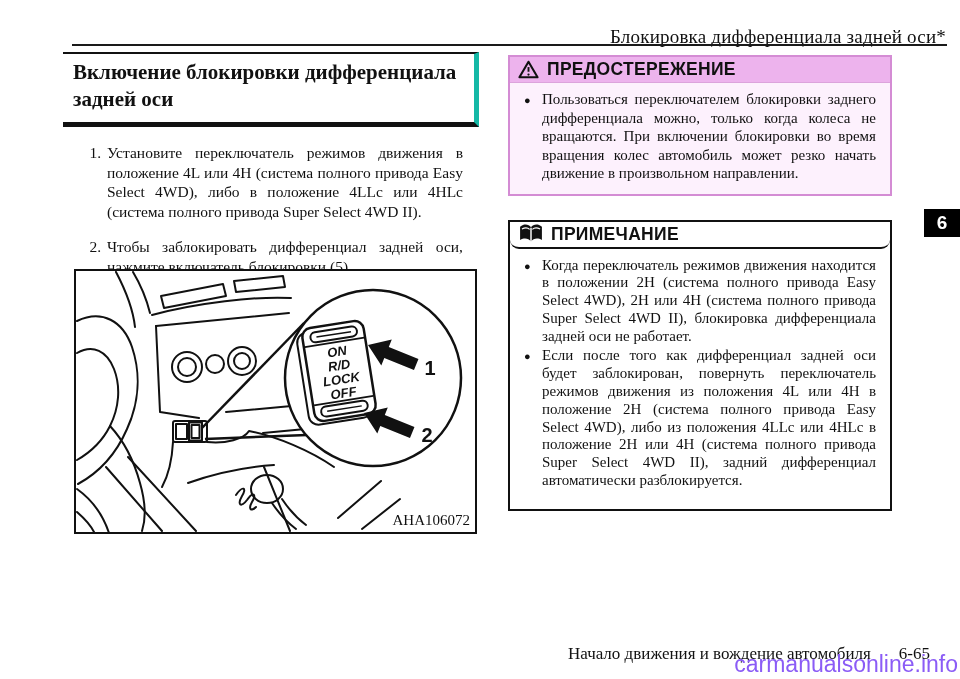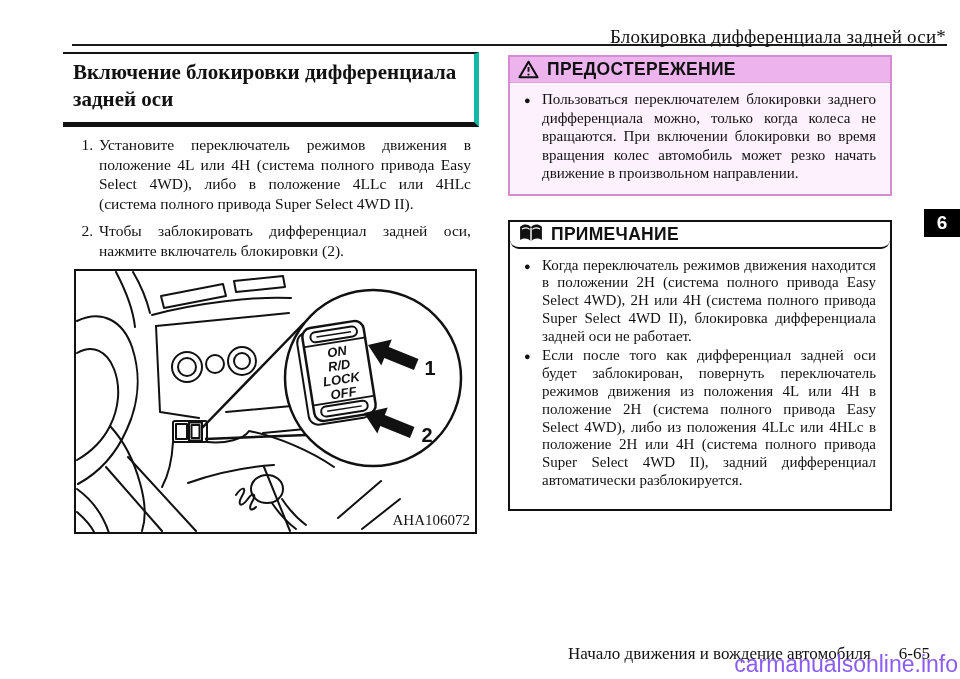--- a/index.html
+++ b/index.html
@@ -20,21 +20,21 @@
     border-top:2px solid #111;border-right:5px solid #14b8a6;border-bottom:5px solid #111;
     padding:5px 0 9px 10px;
   }
   .section-title{
     font-size:21px;font-weight:bold;line-height:27px;
   }
   ol.steps{
     margin:6px 0 0 0;padding:0 0 0 26px;
     font-size:15.5px;line-height:19.5px;text-align:justify;
   }
-  ol.steps li{margin:8px;padding:0 0 0 2px;}
+  ol.steps li{margin:16px;padding:0 0 0 2px;}
   
   .figure{
     position:absolute;left:74px;top:269px;width:403px;height:265px;
     border:2px solid #111;box-sizing:border-box;background:#fff;
   }
   .figure svg{display:block;width:100%;height:100%;}
   
   .right-col{position:absolute;left:508px;top:55px;width:384px;}
   .caution-box{
     border:2px solid #d48cd4;background:#fdf1fd;box-sizing:border-box;
@@ -83,21 +83,21 @@
 
   <div class="running-title">Блокировка дифференциала задней оси*</div>
   <div class="head-rule"></div>
 
   <div class="left-col">
     <div class="section-title-box">
       <div class="section-title">Включение блокировки дифференциала задней оси</div>
     </div>
     <ol class="steps">
       <li><span>Установите переключатель режимов движения в положение 4L или 4H (система полного привода Easy Select 4WD), либо в положение 4LLc или 4HLc (система полного привода Super Select 4WD II).</span></li>
-      <li><span>Чтобы заблокировать дифференциал задней оси, нажмите включатель блокировки (2).</span></li>
+      <li><span>Чтобы заблокировать дифференциал задней оси, нажмите включатель блокировки (5).</span></li>
       <li><span>Чтобы разблокировать дифференциал задней оси, нажмите выключатель блокировки (2).</span></li>
     </ol>
   </div>
 
   <div class="figure">
     <svg viewBox="0 0 399 261" aria-hidden="true">
       <g stroke="#111" stroke-width="2" fill="none" stroke-linecap="round" stroke-linejoin="round">
 
         <path d="M40,1 C50,20 57,38 59,56"></path>
         <path d="M57,1 C66,16 71,30 74,42"></path>

